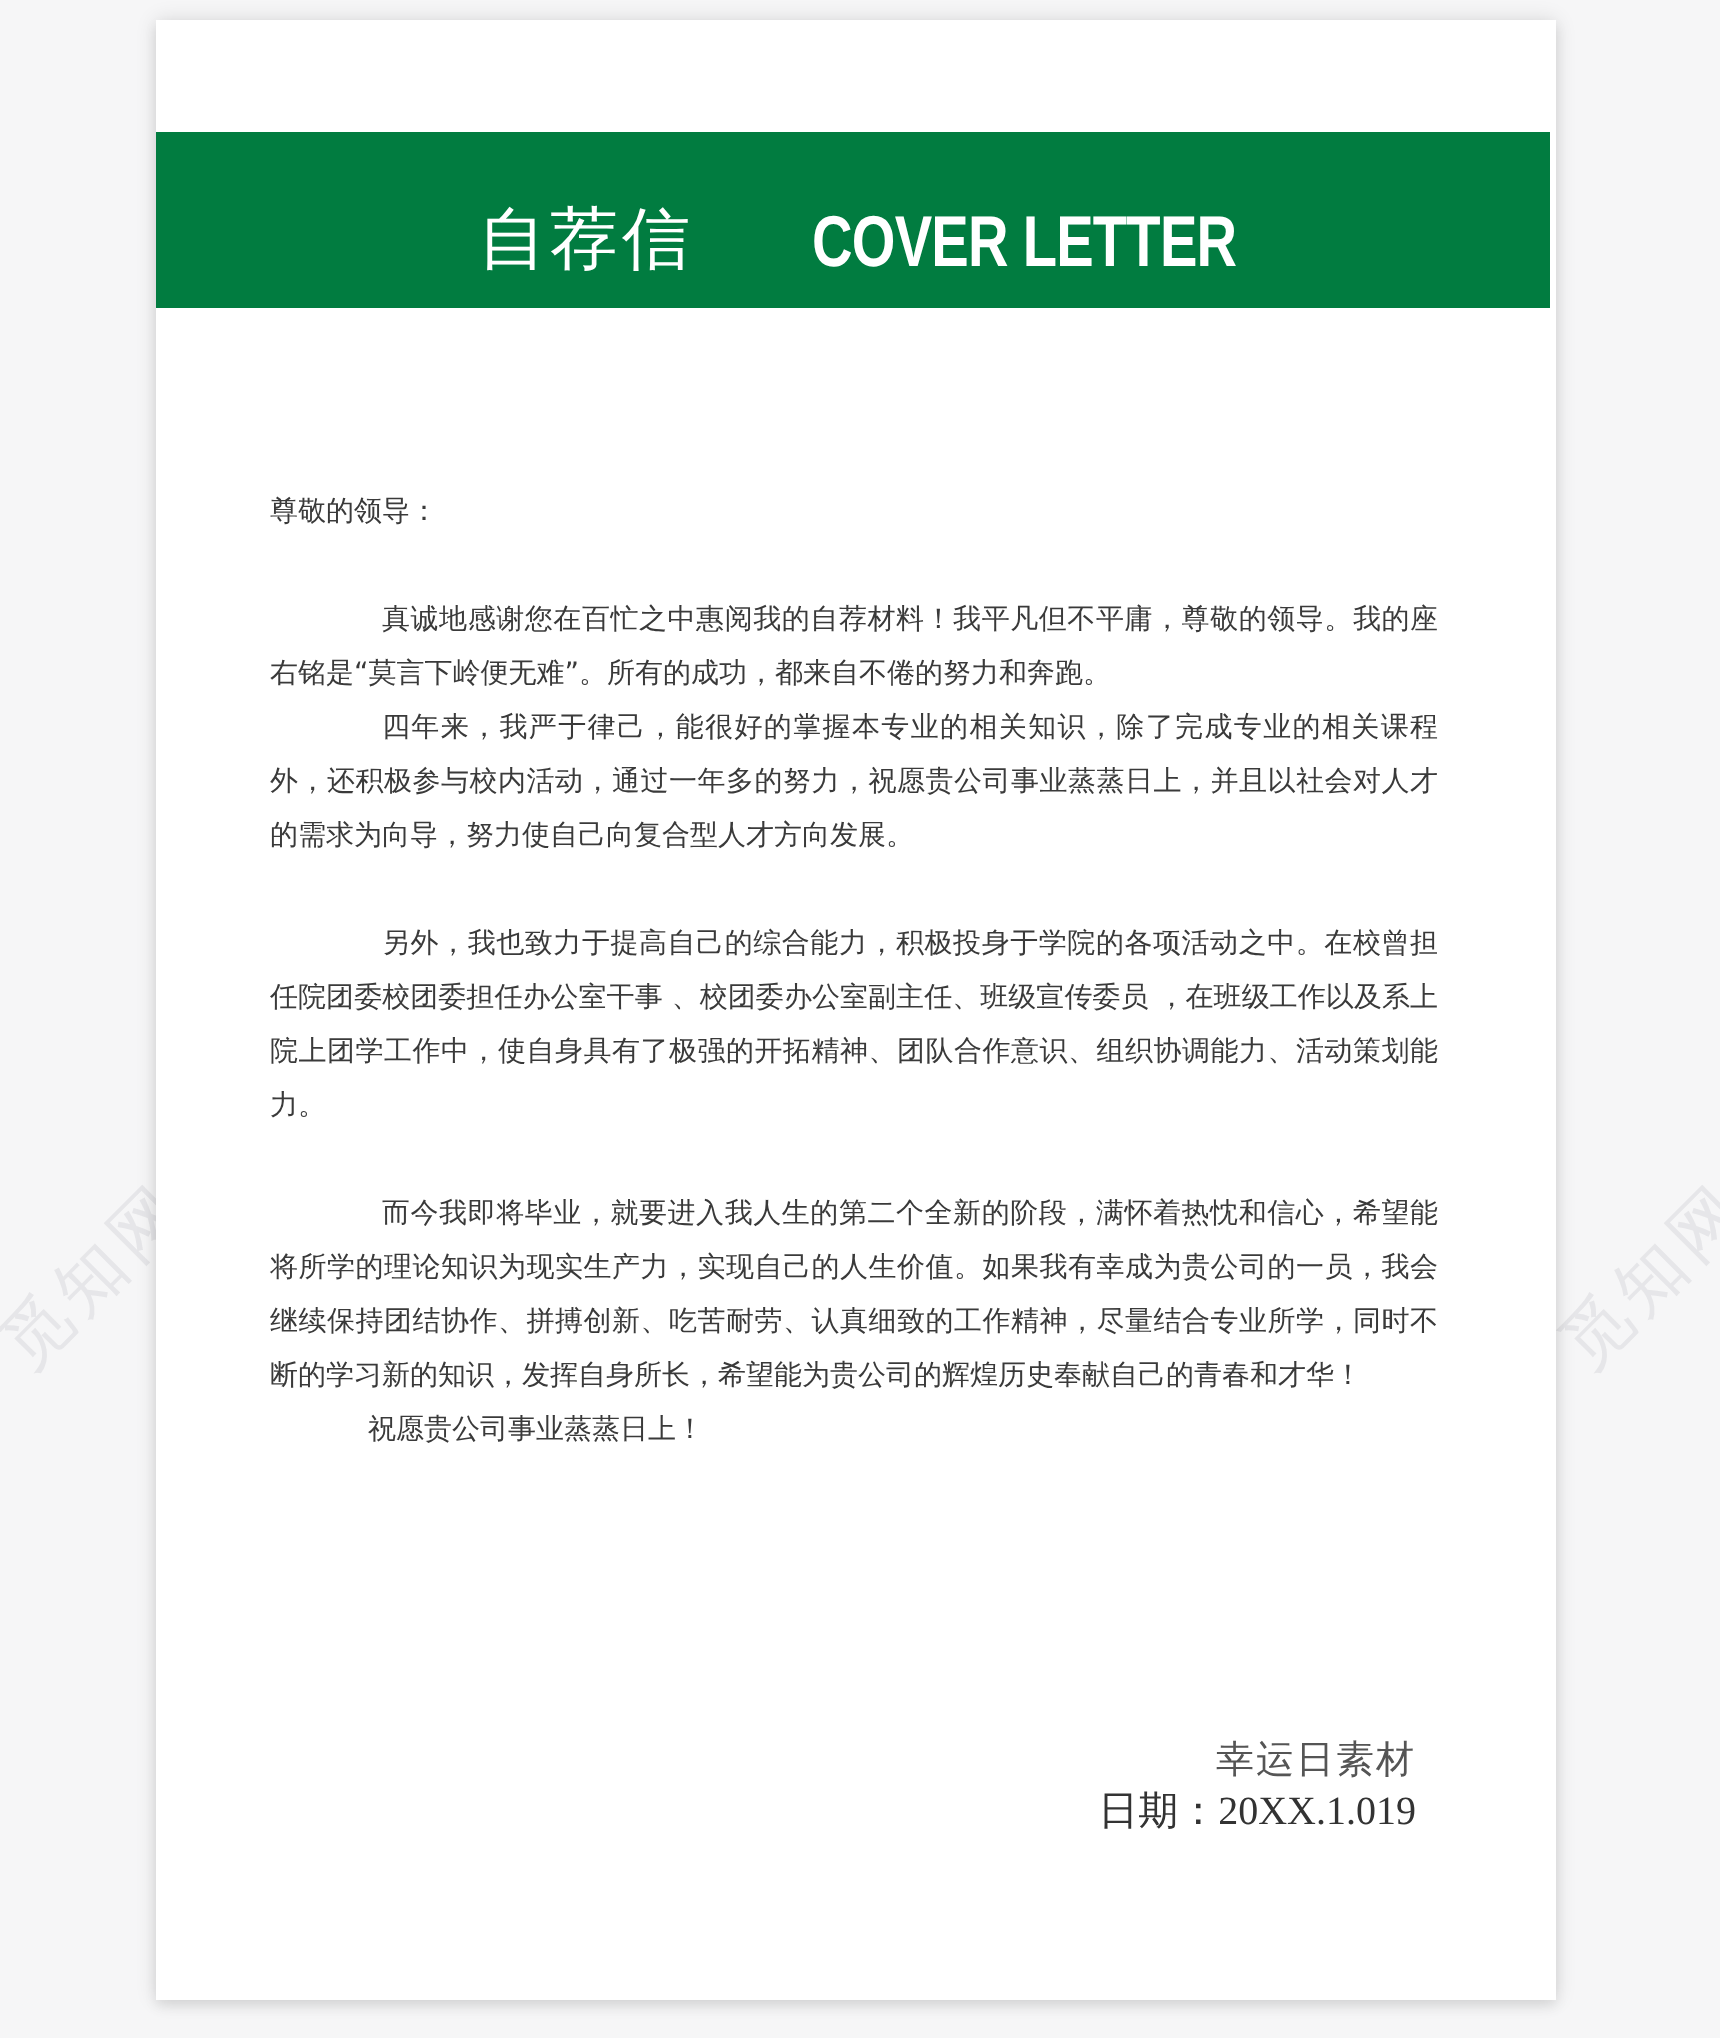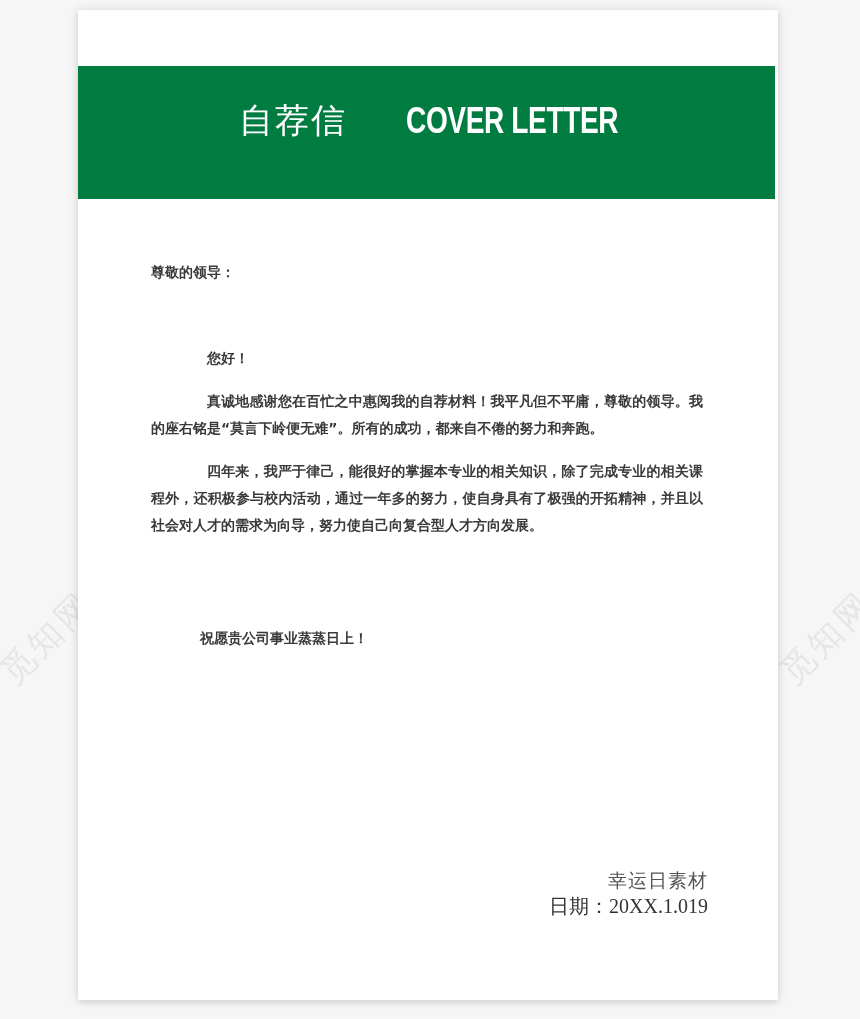--- a/index.html
+++ b/index.html
@@ -31,21 +31,21 @@
     width: 700px;
     height: 990px;
     background: #ffffff;
     box-shadow: 0 0 10px rgba(0,0,0,0.12), 0 3px 6px rgba(0,0,0,0.08);
   }
   .banner {
     position: absolute;
     left: 0;
     top: 56px;
     width: 697px;
-    height: 133px;
+    height: 88px;
     background: #017c40;
   }
   .banner-cn {
     position: absolute;
     left: 161px;
     top: 30px;
     font-size: 34px;
     color: #ffffff;
     font-family: "DejaVu Sans", sans-serif;
     font-weight: normal;
@@ -69,24 +69,23 @@
     position: absolute;
     left: 57px;
     top: 233px;
     width: 584px;
     font-size: 14px;
     line-height: 27px;
     color: #3a3a3a;
     font-family: "DejaVu Sans", sans-serif;
   }
   .body-text p {
-    margin: 16px;
+    margin: 0;
     text-align: justify;
     text-justify: inter-character;
-    font-weight: bold;
   }
   .indent { text-indent: 56px; }
   .indent-small { padding-left: 49px; }
   .gap { height: 27px; }
   .signature {
     position: absolute;
     right: 70px;
     top: 856px;
     font-size: 19px;
     color: #555555;
@@ -115,24 +114,25 @@
 <div class="page">
 
   <div class="banner">
     <div class="banner-cn">自荐信</div>
     <div class="banner-en">COVER LETTER</div>
   </div>
 
   <div class="body-text">
     <p>尊敬的领导：</p>
     <div class="gap"></div>
-    <p class="indent">您好！</p>
     <p class="indent">真诚地感谢您在百忙之中惠阅我的自荐材料！我平凡但不平庸，尊敬的领导。我的座右铭是“莫言下岭便无难”。所有的成功，都来自不倦的努力和奔跑。</p>
-    <p class="indent">四年来，我严于律己，能很好的掌握本专业的相关知识，除了完成专业的相关课程外，还积极参与校内活动，通过一年多的努力，使自身具有了极强的开拓精神，并且以社会对人才的需求为向导，努力使自己向复合型人才方向发展。</p>
+    <p class="indent">四年来，我严于律己，能很好的掌握本专业的相关知识，除了完成专业的相关课程外，还积极参与校内活动，通过一年多的努力，祝愿贵公司事业蒸蒸日上，并且以社会对人才的需求为向导，努力使自己向复合型人才方向发展。</p>
     <div class="gap"></div>
+    <p class="indent">另外，我也致力于提高自己的综合能力，积极投身于学院的各项活动之中。在校曾担任院团委校团委担任办公室干事 、校团委办公室副主任、班级宣传委员 ，在班级工作以及系上院上团学工作中，使自身具有了极强的开拓精神、团队合作意识、组织协调能力、活动策划能力。</p>
     <div class="gap"></div>
+    <p class="indent">而今我即将毕业，就要进入我人生的第二个全新的阶段，满怀着热忱和信心，希望能将所学的理论知识为现实生产力，实现自己的人生价值。如果我有幸成为贵公司的一员，我会继续保持团结协作、拼搏创新、吃苦耐劳、认真细致的工作精神，尽量结合专业所学，同时不断的学习新的知识，发挥自身所长，希望能为贵公司的辉煌历史奉献自己的青春和才华！</p>
     <p class="indent-small">祝愿贵公司事业蒸蒸日上！</p>
   </div>
 
   <div class="signature">幸运日素材</div>
   <div class="date">日期：20XX.1.019</div>
 
 </div>
 
 </body></html>

